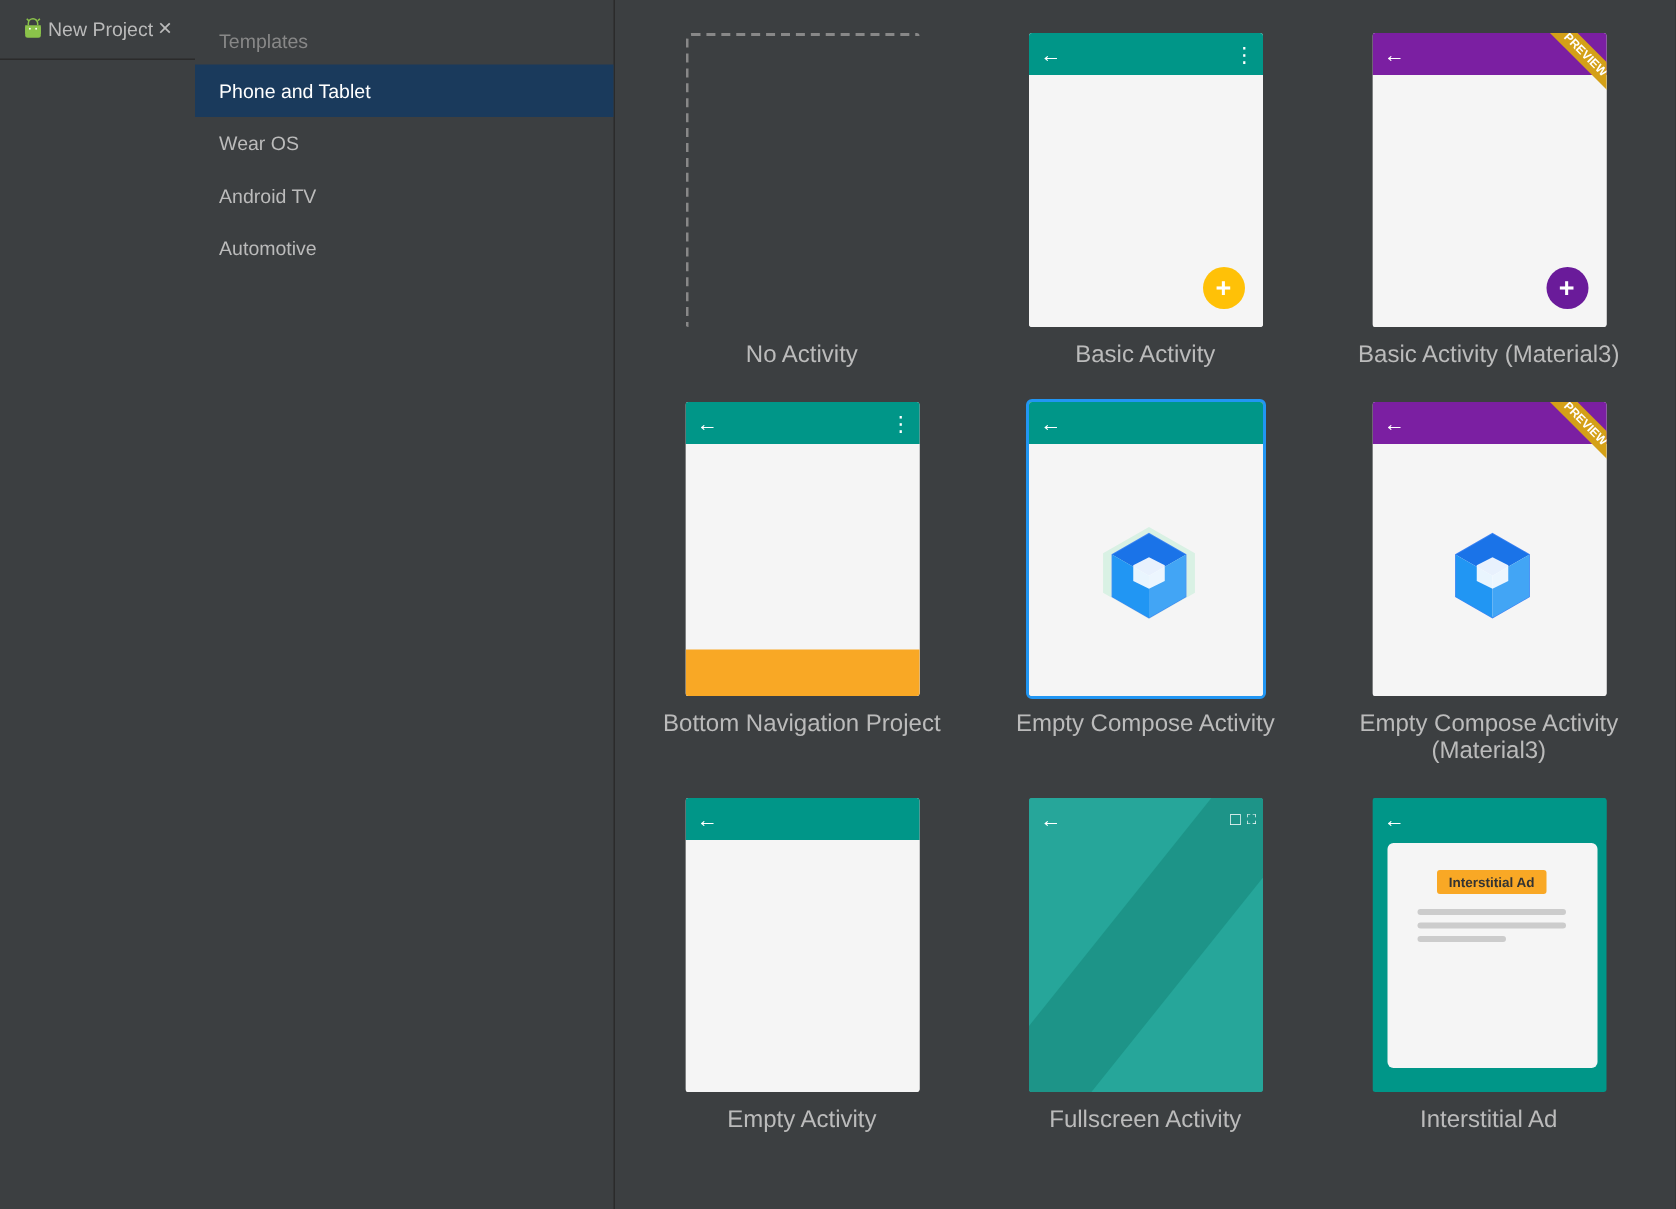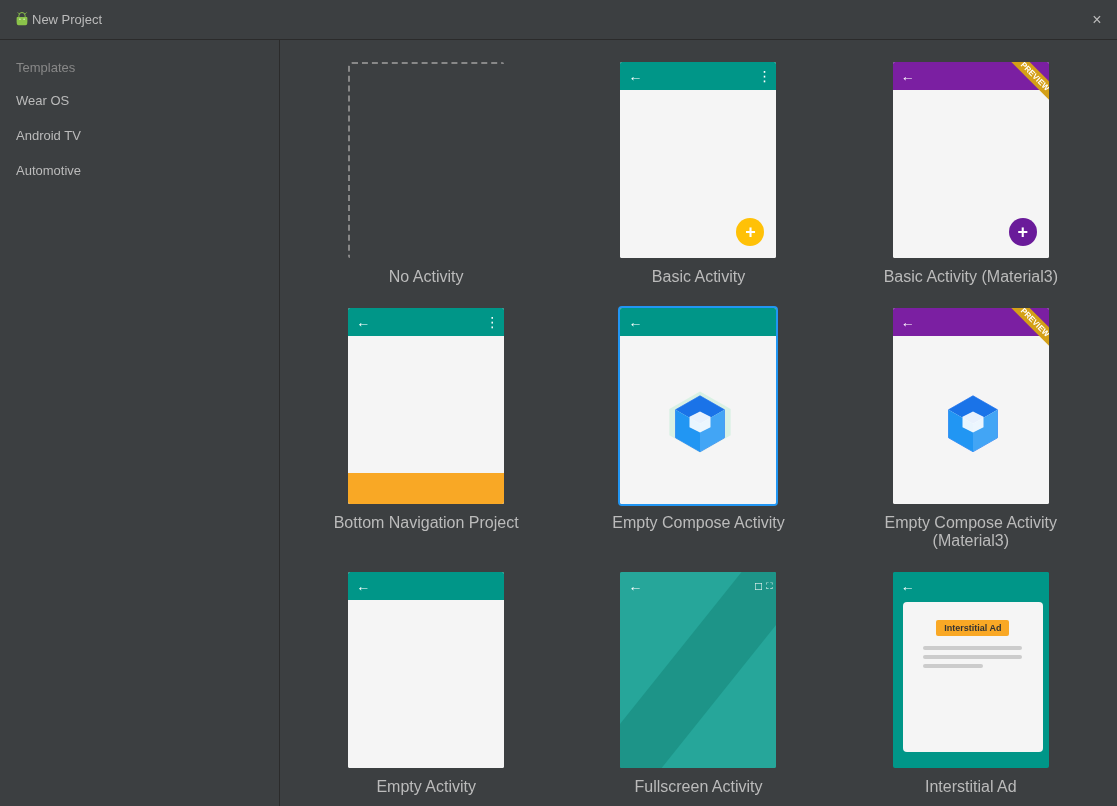--- a/index.html
+++ b/index.html
@@ -10,21 +10,21 @@
       font-family: 'Segoe UI', Arial, sans-serif;
       overflow: hidden;
       position: relative;
     }
 
     .dialog {
       width: 1117px;
       height: 806px;
       background: #3c3f41;
       display: flex;
-      flex-direction: column;
+      flex-direction: row;
     }
 
     .title-bar {
       background: #3c3f41;
       height: 40px;
       display: flex;
       align-items: center;
       padding: 0 12px;
       border-bottom: 1px solid #2b2b2b;
       flex-shrink: 0;
@@ -395,20 +395,23 @@
       <circle cx="14.5" cy="11" r="0.75" fill="white"></circle>
     </svg>
     <span class="title-text">New Project</span>
     <span class="close-btn">×</span>
   </div>
 
   <div class="main-content">
 
     <div class="sidebar">
       <div class="sidebar-section-title">Templates</div>
+      <div class="sidebar-item active">
+        <span>Phone and Tablet</span>
+      </div>
       <div class="sidebar-item">
         <span>Wear OS</span>
       </div>
       <div class="sidebar-item">
         <span>Android TV</span>
       </div>
       <div class="sidebar-item">
         <span>Automotive</span>
       </div>
     </div>

